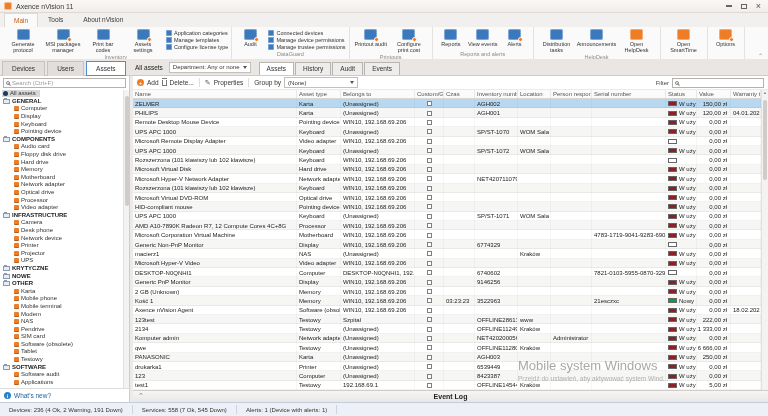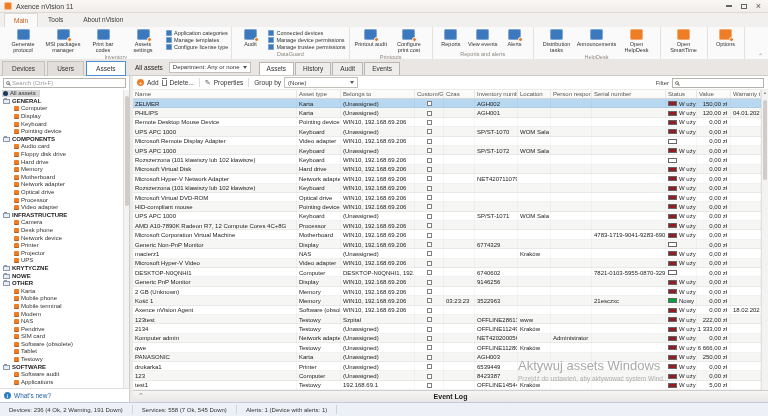--- a/index.html
+++ b/index.html
@@ -1123,21 +1123,21 @@
         <div class="stbox" style="background: rgb(142, 31, 36);"></div>
         <div>W użyciu</div>
       </div>
       <div class="td c10 right">5,00 zł</div>
       <div class="td c11"></div>
     </div>
   </div>
 <div class="vscroll">▲<div class="vthumb"></div></div>
 
 <div class="watermark">
-  <div class="wm1">Aktywuj assets Windows</div>
+  <div class="wm1">Mobile system Windows</div>
   <div class="wm2">Przejdź do ustawień, aby aktywować system Wind...</div>
 </div>
 
 <div class="eventlog">
   <span class="el-chevron">⌃</span>
   <span>Event Log</span>
 </div>
 
 <div class="statusbar" id="statusbar">
     <div class="seg">Devices: 236 (4 Ok, 2 Warning, 191 Down)</div>

